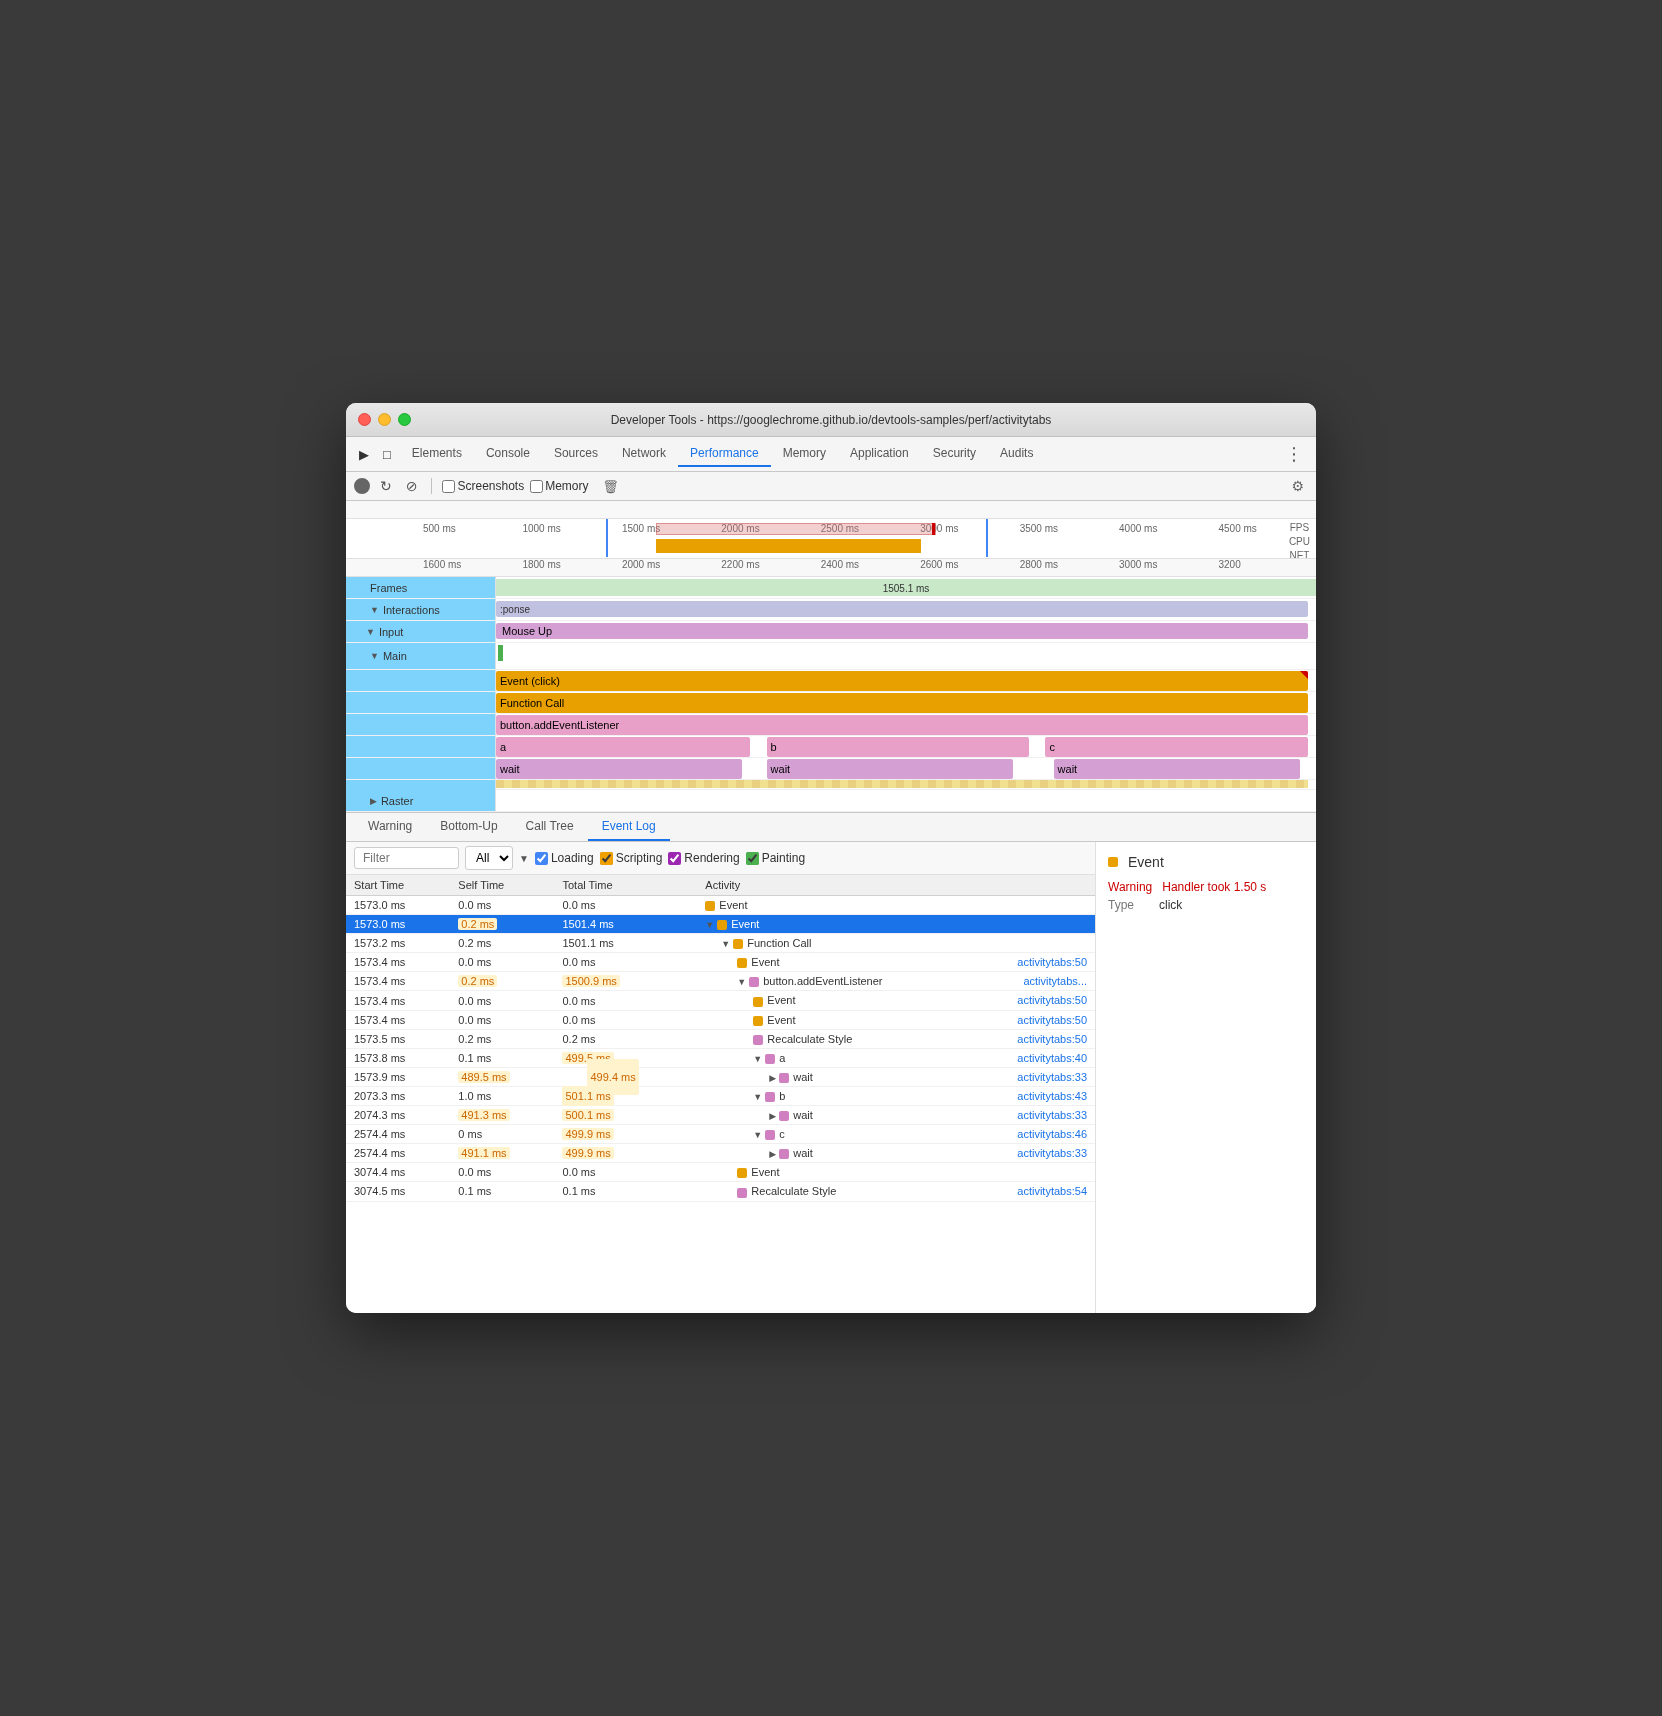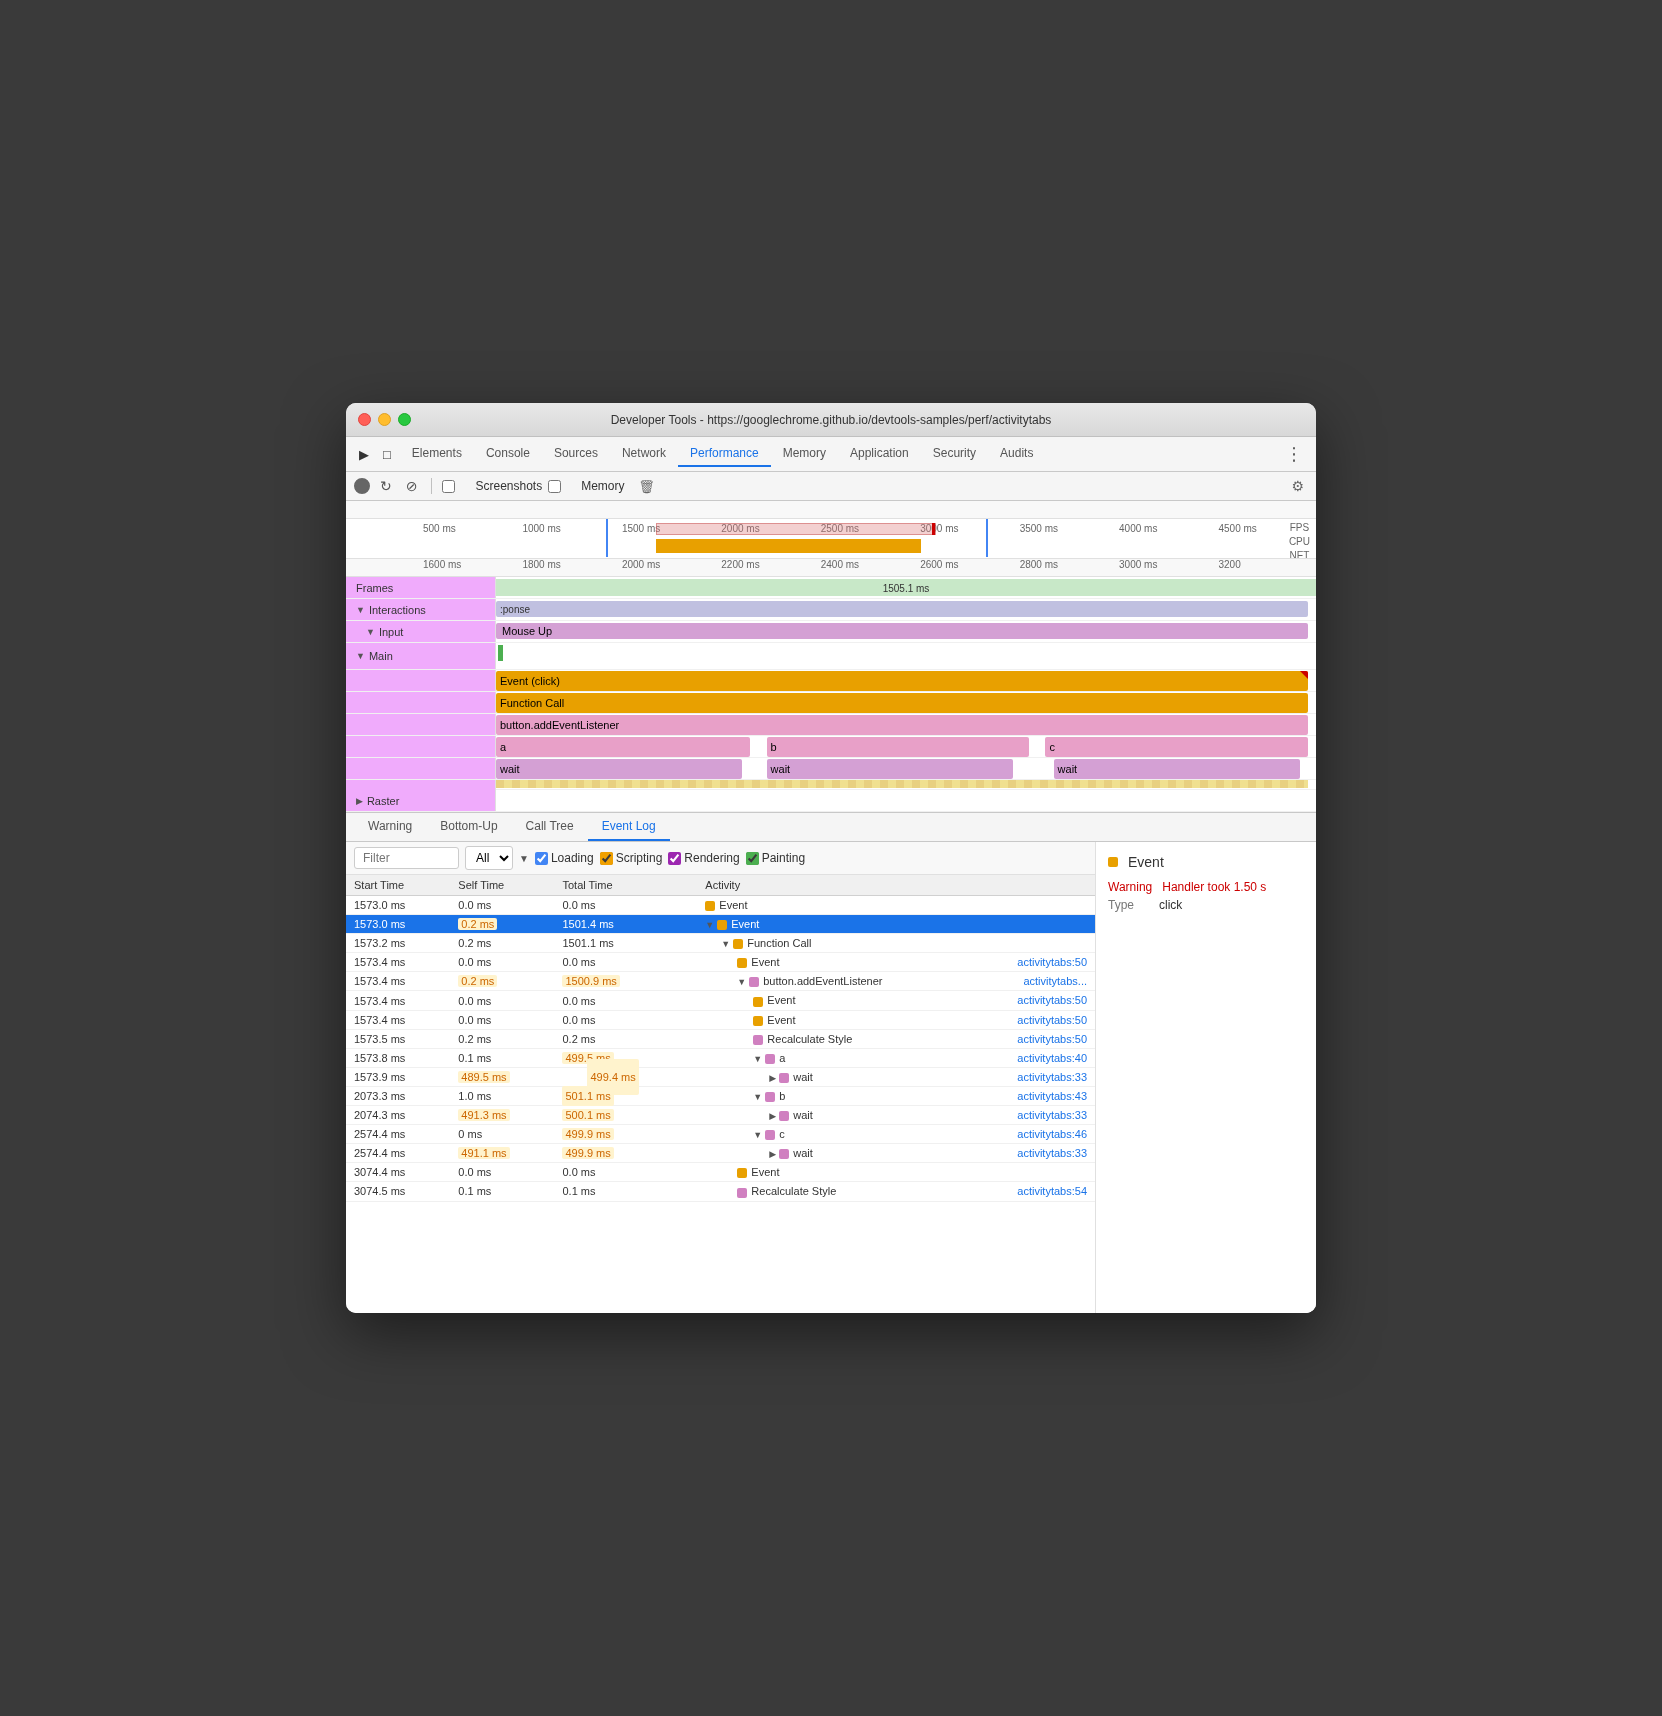--- a/index.html
+++ b/index.html
@@ -110,21 +110,21 @@
     .refresh-btn, .cancel-btn {
       font-size: 14px;
       color: #555;
       cursor: pointer;
       background: none;
       border: none;
       padding: 2px 4px;
     }
     .subtoolbar-sep { width: 1px; height: 16px; background: #c0c0c0; margin: 0 4px; }
     .checkbox-label {
-      display: flex; align-items: center; gap: 20px;
+      display: flex; align-items: center; gap: 2px;
       font-size: 12px; color: #333; cursor: pointer;
     }
     .checkbox-label input { margin: 0; }
     .trash-btn {
       font-size: 13px; color: #666; cursor: pointer;
       background: none; border: none; padding: 2px 4px; margin-left: 4px;
     }
     .subtoolbar-right { margin-left: auto; }
     .gear-btn {
       font-size: 14px; color: #666; cursor: pointer;
@@ -192,23 +192,23 @@
     .flame-row {
       display: flex;
       align-items: stretch;
       min-height: 22px;
       border-bottom: 1px solid #f0f0f0;
       font-size: 11px;
     }
     .flame-label {
       width: 150px;
       min-width: 150px;
-      padding: 3px 10px;
+      padding: 3px 24px;
       color: #333;
-      background: #f0abfc;
+      background: #7dd3fc;
       border-right: 1px solid #e0e0e0;
       display: flex;
       align-items: center;
       gap: 4px;
       white-space: nowrap;
       overflow: hidden;
     }
     .flame-label .triangle {
       cursor: pointer;
       font-size: 9px;

